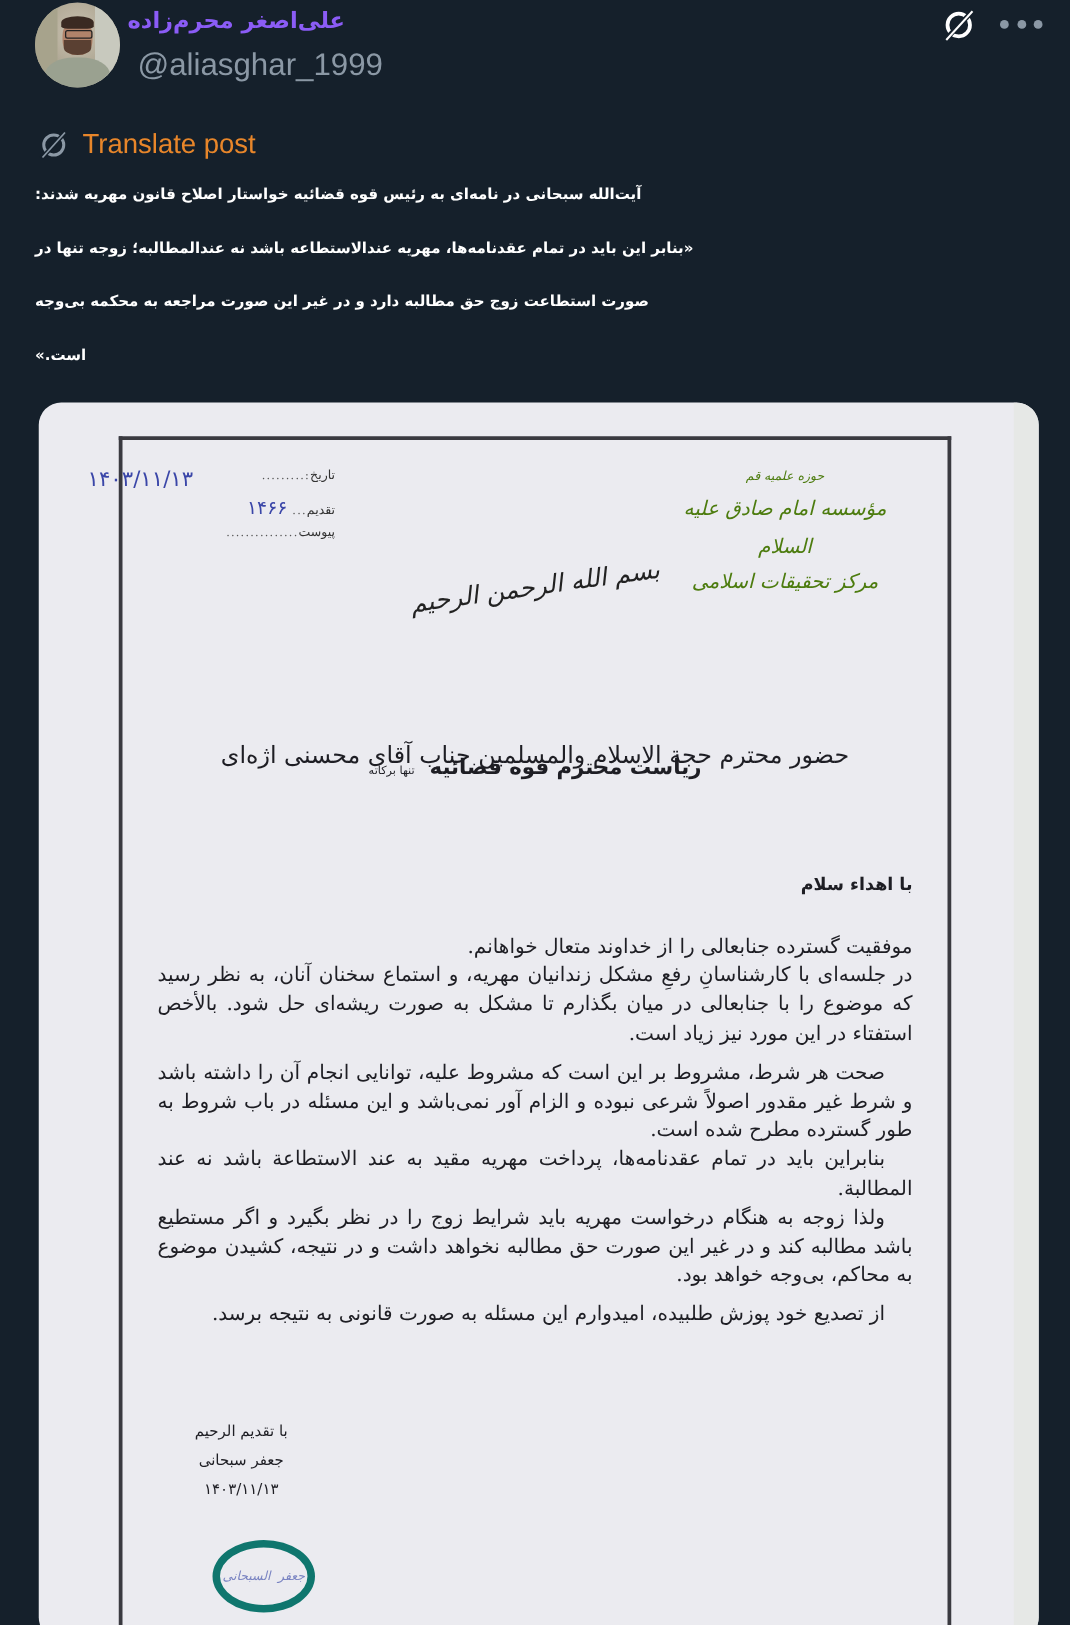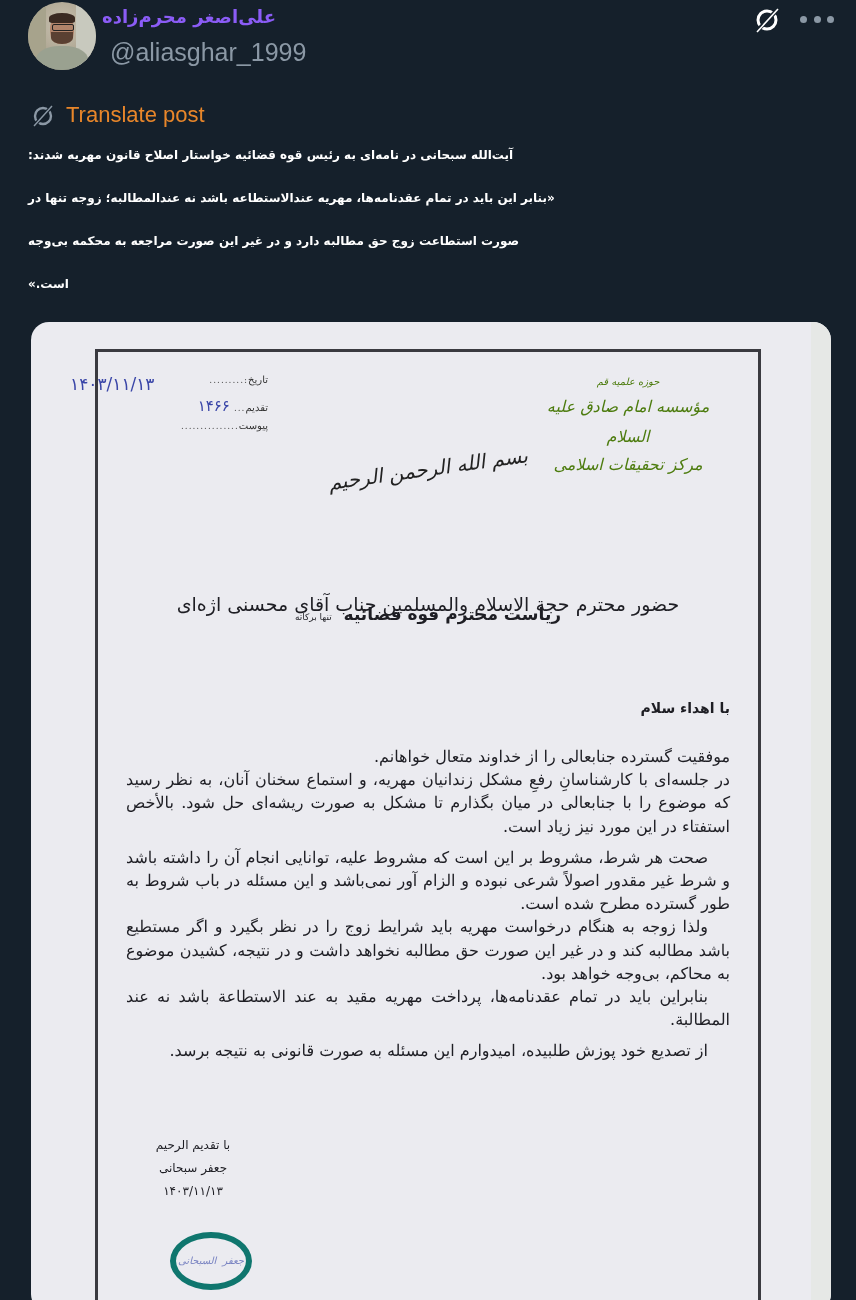--- a/index.html
+++ b/index.html
@@ -170,22 +170,22 @@
         <span>ریاست محترم قوه قضائیه</span>
         <span class="small">تنها برکاته</span>
       </div>
 
       <div class="greeting">با اهداء سلام</div>
 
       <div class="body-text">
         <p>موفقیت گسترده جنابعالی را از خداوند متعال خواهانم.</p>
         <p>در جلسه‌ای با کارشناسانِ رفعِ مشکل زندانیان مهریه، و استماع سخنان آنان، به نظر رسید که موضوع را با جنابعالی در میان بگذارم تا مشکل به صورت ریشه‌ای حل شود. بالأخص استفتاء در این مورد نیز زیاد است.</p>
         <p class="indent gap">صحت هر شرط، مشروط بر این است که مشروط علیه، توانایی انجام آن را داشته باشد و شرط غیر مقدور اصولاً شرعی نبوده و الزام آور نمی‌باشد و این مسئله در باب شروط به طور گسترده مطرح شده است.</p>
+        <p class="indent">بنابراین باید در تمام عقدنامه‌ها، پرداخت مهریه مقید به عند الاستطاعة باشد نه عند المطالبة.</p>
         <p class="indent">ولذا زوجه به هنگام درخواست مهریه باید شرایط زوج را در نظر بگیرد و اگر مستطیع باشد مطالبه کند و در غیر این صورت حق مطالبه نخواهد داشت و در نتیجه، کشیدن موضوع به محاکم، بی‌وجه خواهد بود.</p>
-        <p class="indent">بنابراین باید در تمام عقدنامه‌ها، پرداخت مهریه مقید به عند الاستطاعة باشد نه عند المطالبة.</p>
         <p class="indent gap">از تصدیع خود پوزش طلبیده، امیدوارم این مسئله به صورت قانونی به نتیجه برسد.</p>
       </div>
 
       <div class="closing">
         <div>با تقدیم الرحیم</div>
         <div>جعفر سبحانی</div>
         <div>۱۴۰۳/۱۱/۱۳</div>
       </div>
 
       <div class="seal">جعفر السبحانی</div>

